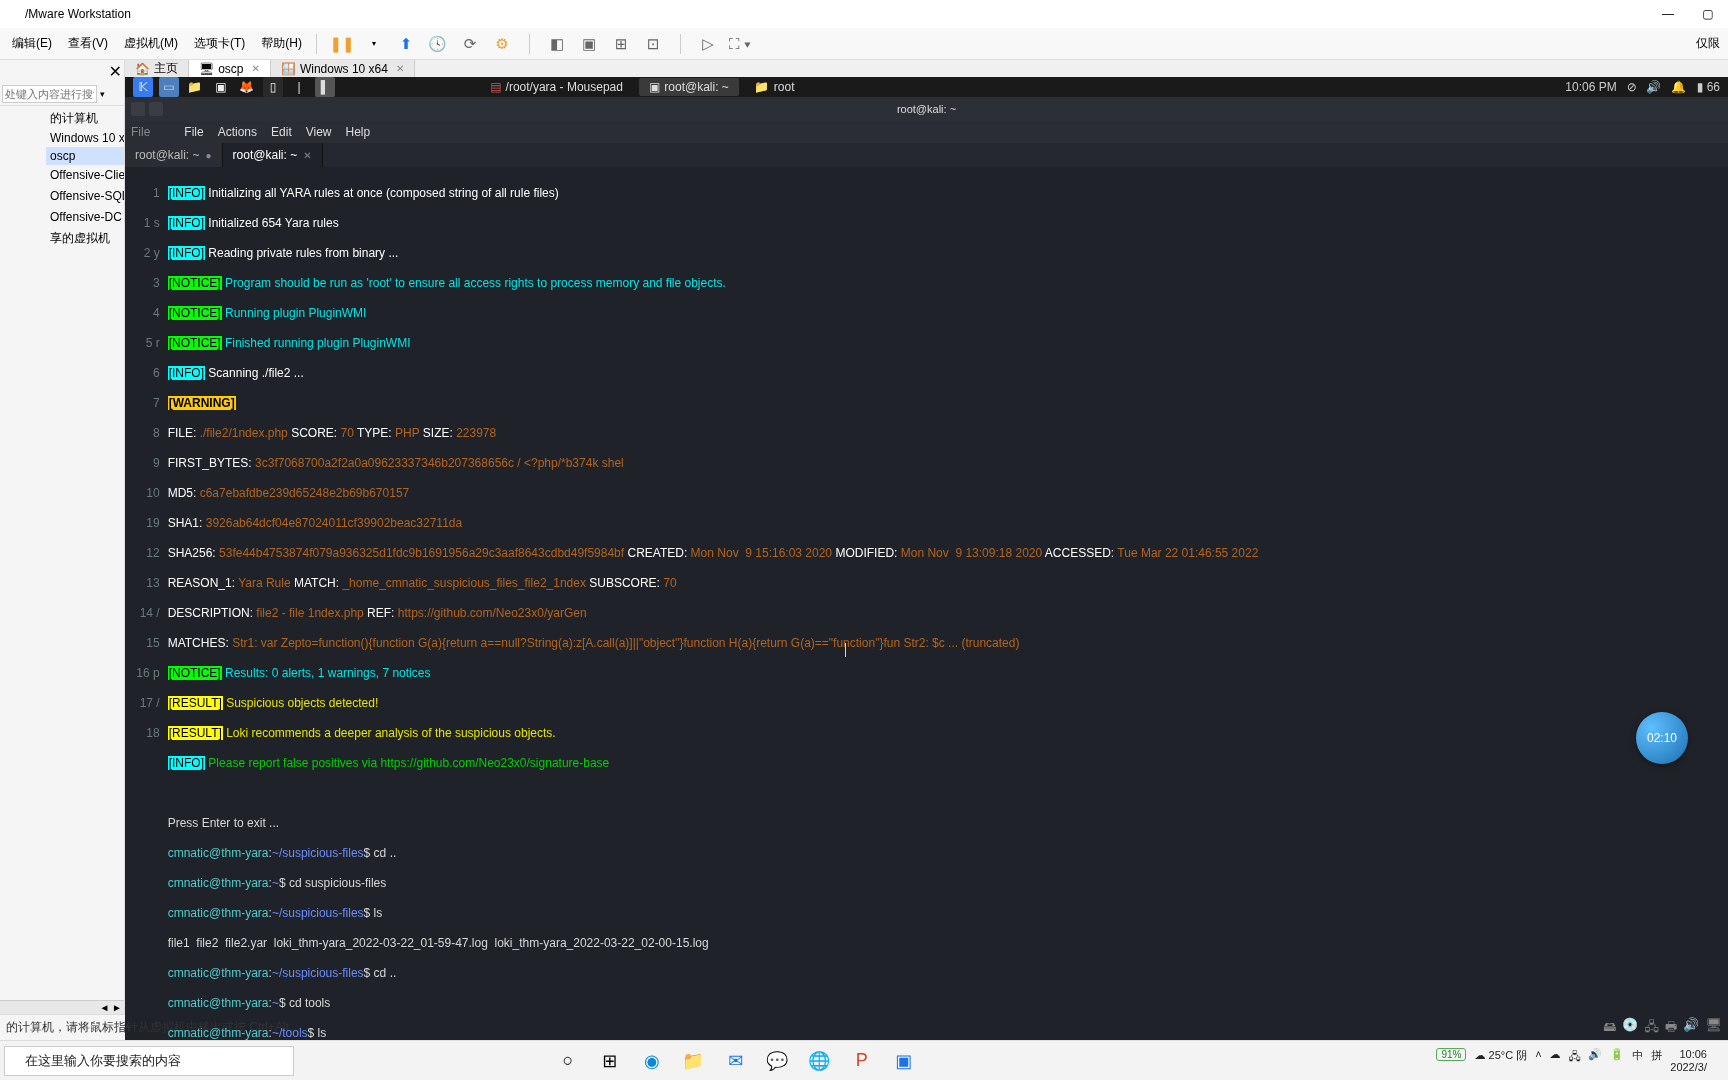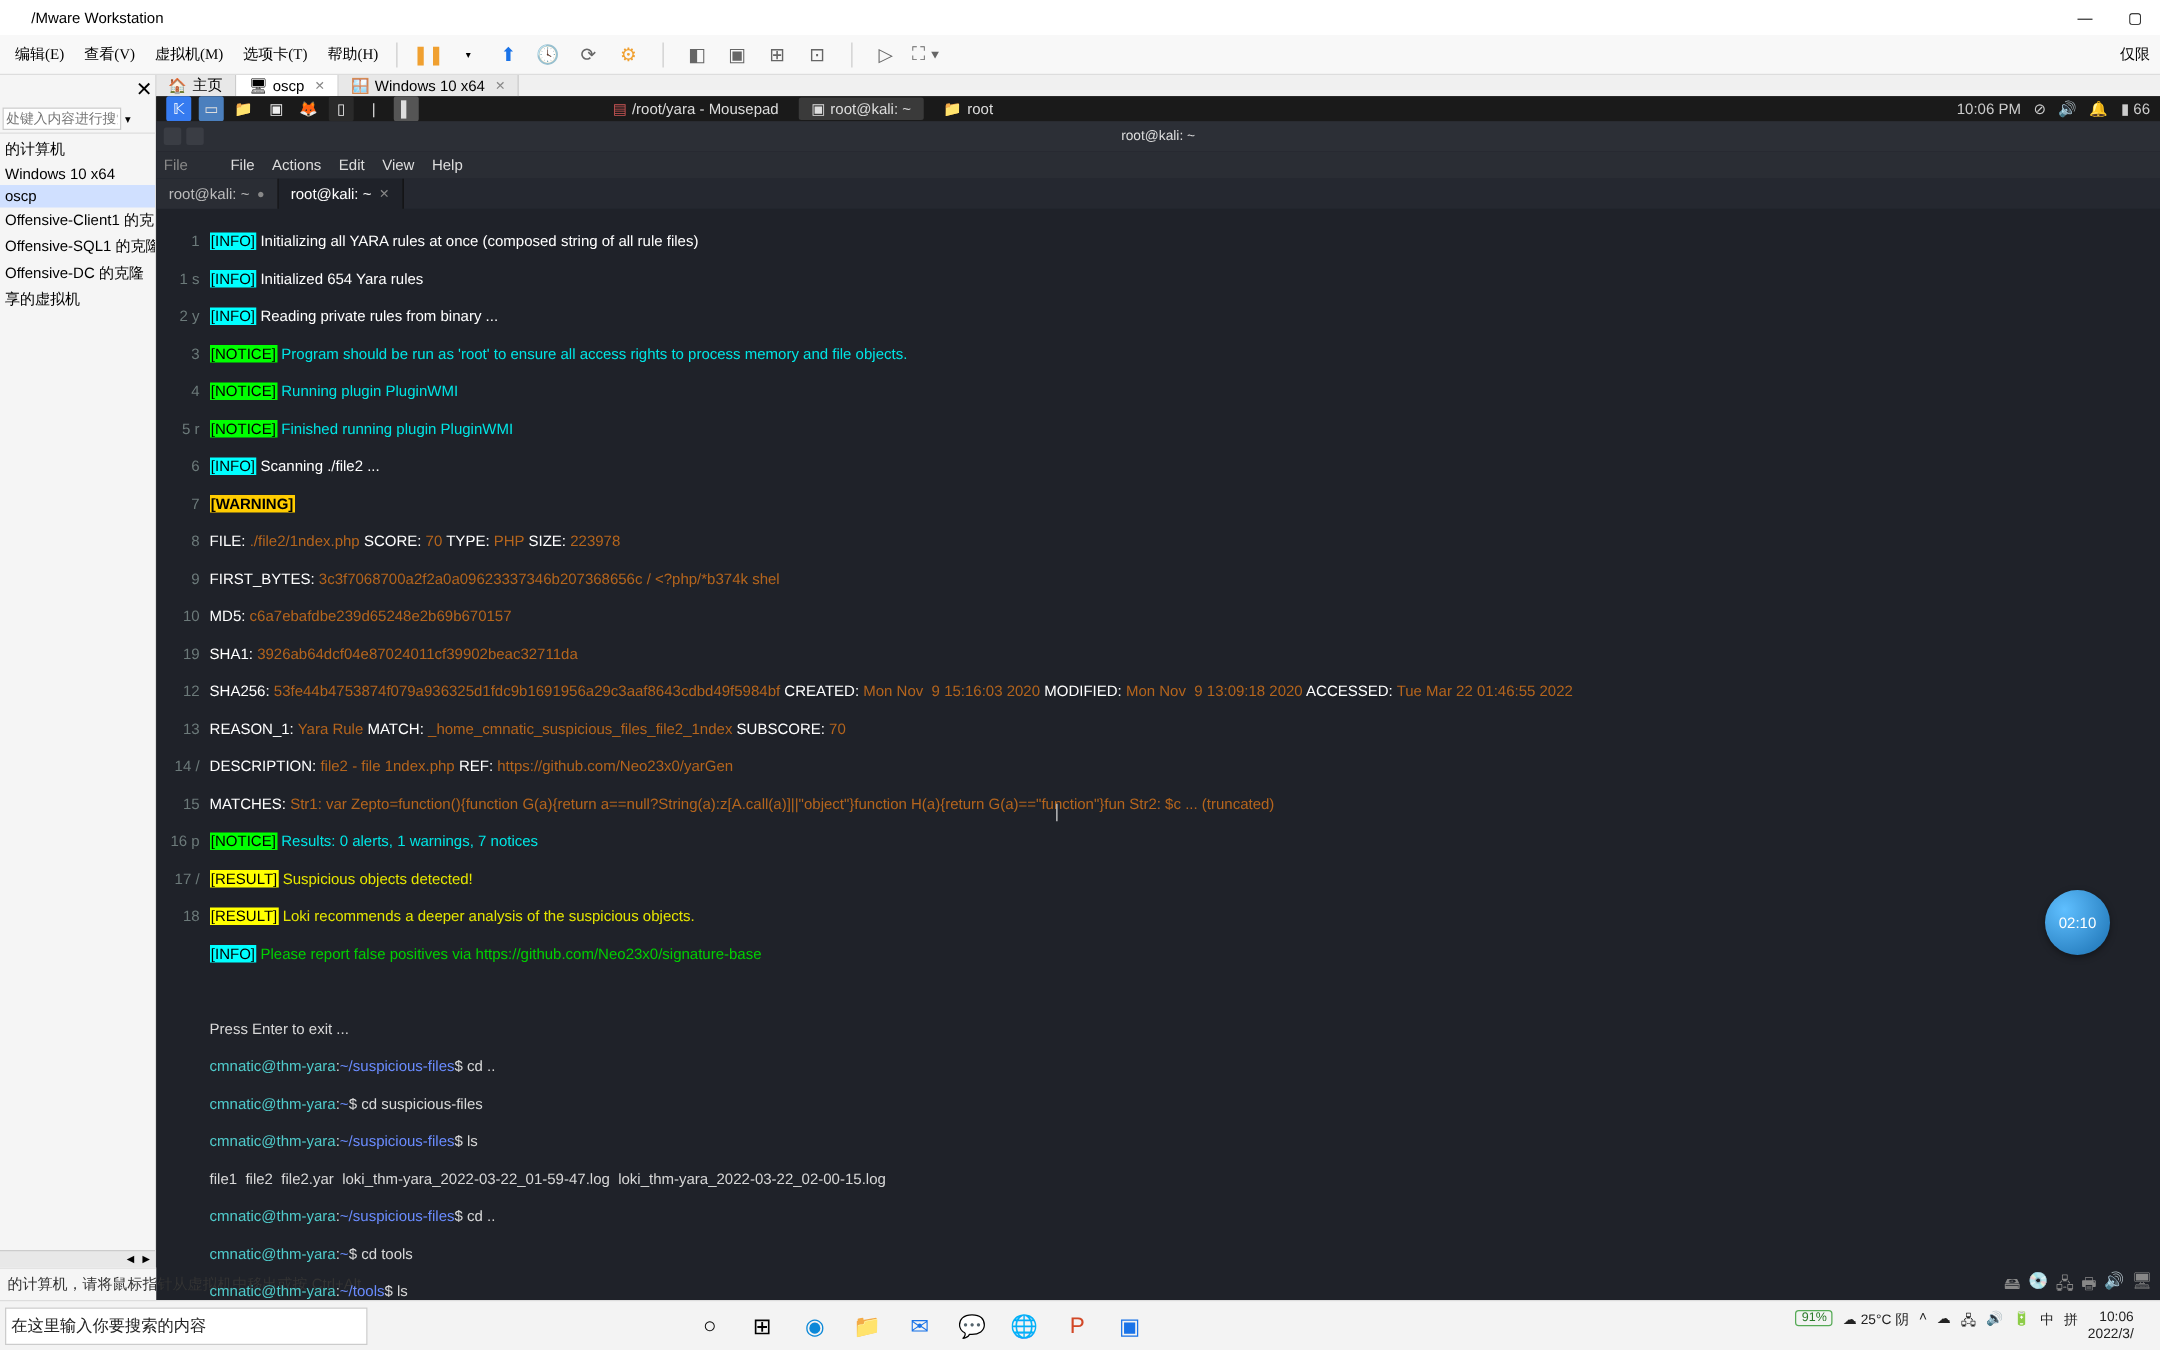--- a/index.html
+++ b/index.html
@@ -5,34 +5,34 @@
 * { margin: 0; padding: 0; box-sizing: border-box; font-family: "Segoe UI", Tahoma, sans-serif; }
 body { width: 1728px; height: 1080px; background: #f0f0f0; overflow: hidden; position: relative; }
 
 
 .titlebar { height: 28px; background: #ffffff; display: flex; align-items: center; padding-left: 25px; font-size: 12px; color: #000; }
 .titlebar .right { margin-left: auto; display: flex; }
 .titlebar .btn { width: 40px; height: 28px; display: flex; align-items: center; justify-content: center; font-size: 12px; }
 
 
 .menubar { height: 32px; background: #f8f8f8; border-bottom: 1px solid #ddd; display: flex; align-items: center; padding-left: 4px; font-size: 12px; }
-.menubar .menu-item { padding: 4px 8px; cursor: pointer; font-family: Liberation Serif, serif; }
+.menubar .menu-item { padding: 4px 8px; cursor: pointer; }
 .menubar .sep { width: 1px; height: 20px; background: #ccc; margin: 0 6px; }
 .menubar .toolbar { display: flex; align-items: center; gap: 10px; margin-left: 8px; }
 .menubar .tool-icon { width: 22px; height: 22px; display:flex; align-items:center; justify-content:center; font-size: 15px; }
 .menubar .right-btns { margin-left: auto; display: flex; align-items: center; gap: 8px; padding-right: 8px; }
 
 
 .main-area { display: flex; height: calc(100% - 28px - 32px - 26px - 40px); }
 
 
 .sidebar { width: 125px; background: #f5f5f5; border-right: 1px solid #ddd; display: flex; flex-direction: column; }
 .sidebar-search { display:flex; align-items:center; padding: 2px; border-bottom: 1px solid #ddd; }
 .sidebar-search input { border: 1px solid #ccc; font-size: 11px; padding: 2px; width: 95px; }
-.sidebar-list { flex: 1; font-size: 12px; padding-top: 2px; }
+.sidebar-list { flex: 1; font-size: 12px; padding-top: 2px; padding-left: 46px; }
 .sidebar-item { padding: 2px 4px; cursor: pointer; white-space: nowrap; overflow: hidden; }
 .sidebar-item.sel { background: #d0e0ff; }
 .sidebar-scroll { height: 14px; background: #e8e8e8; border-top: 1px solid #ccc; display:flex; align-items:center; justify-content:flex-end; padding:0 2px; font-size:10px; }
 
 
 .content-col { flex: 1; display: flex; flex-direction: column; background: #2b2b2b; }
 
 
 .vm-tabs { height: 28px; background: #f0f0f0; display: flex; align-items: stretch; font-size: 12px; }
 .vm-tab { display: flex; align-items: center; padding: 0 10px; border-right: 1px solid #ccc; gap: 4px; background: #e8e8e8; }
@@ -74,21 +74,21 @@
 .c-green { color: #00d000; }
 .c-prompt-cyan { color: #50cccc; }
 .c-prompt-blue { color: #6a8cff; }
 .c-brown { color: #b5651d; }
 
 
 .hintbar { height: 26px; background: #f5f5f5; font-size: 12px; display: flex; align-items: center; padding-left: 6px; border-top: 1px solid #ddd; color: #333; }
 
 
 .win-taskbar { position: absolute; bottom: 0; left: 0; right: 0; height: 40px; background: #f3f3f3; border-top: 1px solid #ddd; display: flex; align-items: center; }
-.win-search { width: 290px; height: 30px; margin-left: 4px; border: 1px solid #ccc; font-size: 13px; padding-left: 4px; display:flex; align-items:center; color:#222; background:#fff; }
+.win-search { width: 290px; height: 30px; margin-left: 4px; border: 1px solid #ccc; font-size: 13px; padding-left: 20px; display:flex; align-items:center; color:#222; background:#fff; }
 .win-taskbar .center-icons { margin: 0 auto; display: flex; gap: 12px; align-items:center; }
 .win-t-ico { width: 30px; height: 30px; display:flex; align-items:center; justify-content:center; font-size:18px; }
 .win-taskbar .right-tray { margin-left: auto; display: flex; align-items: flex-start; gap: 8px; font-size: 11px; color: #222; padding-right: 21px; }
 .right-tray .col { display:flex; flex-direction:column; align-items:flex-end; line-height:1.1; }
 .batt-ind { border:1px solid #5a5; padding:0 4px; border-radius:3px; color:#2a7a2a; font-size:10px; }
 
 
 .timer-bubble { position: absolute; right: 40px; top: 712px; width: 52px; height: 52px; border-radius: 50%; background: radial-gradient(circle at 30% 30%, #5fbfff, #1a6fb0); display:flex; align-items:center; justify-content:center; color:#fff; font-size:12px; box-shadow: 0 2px 6px rgba(0,0,0,0.4); }
 
 

